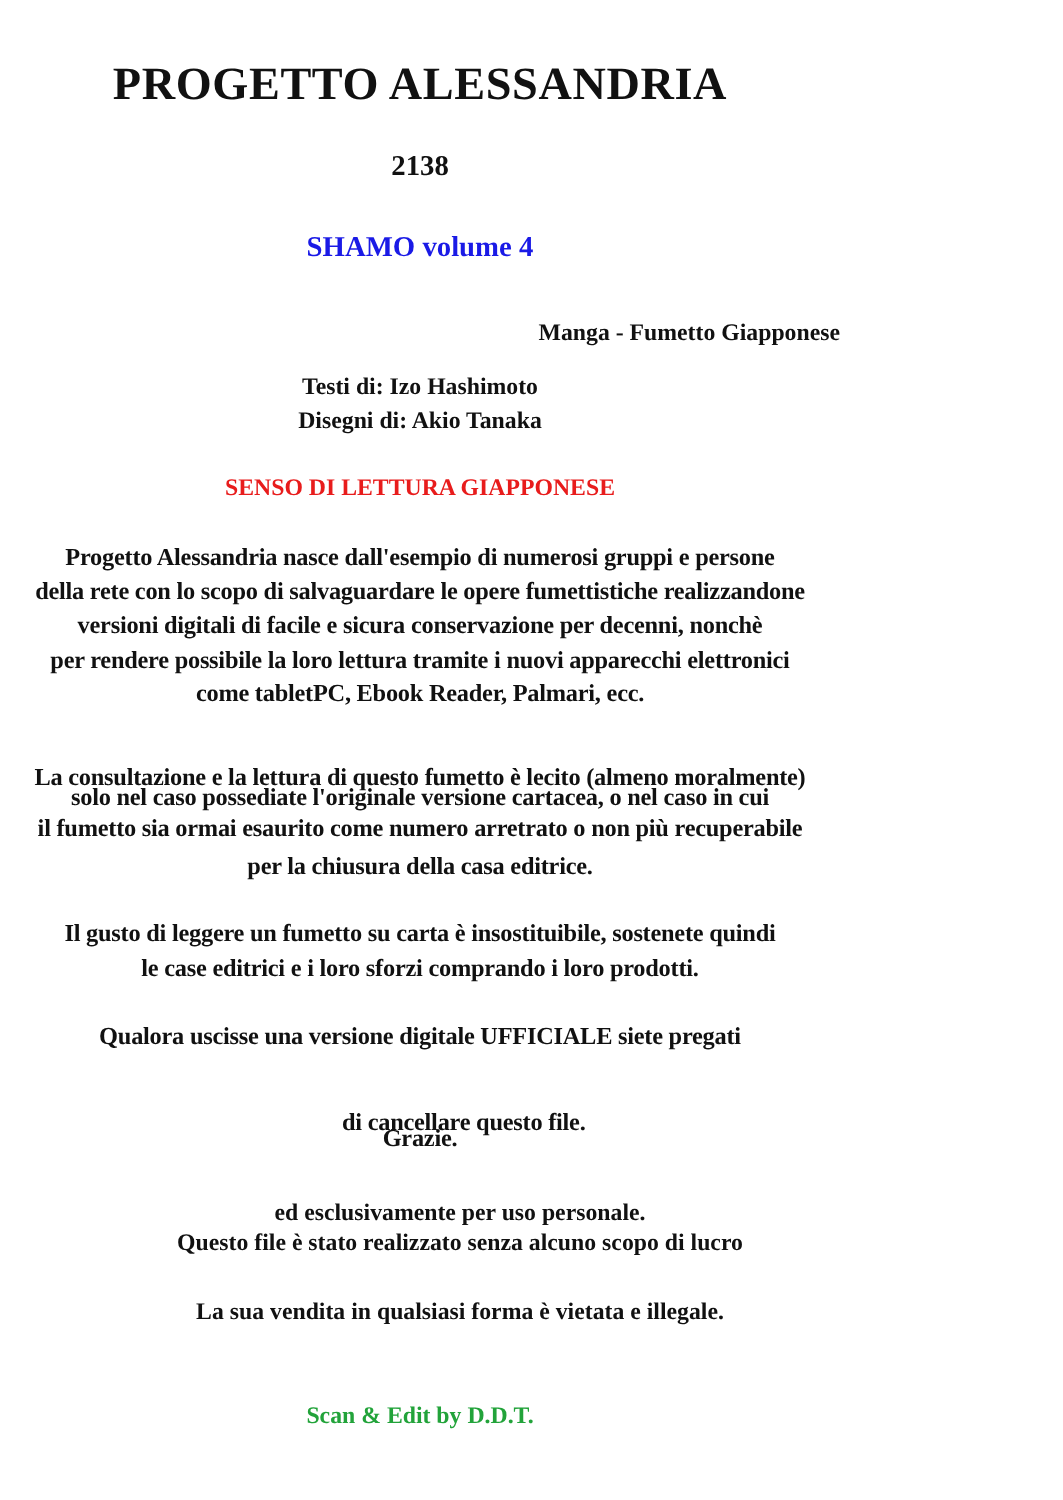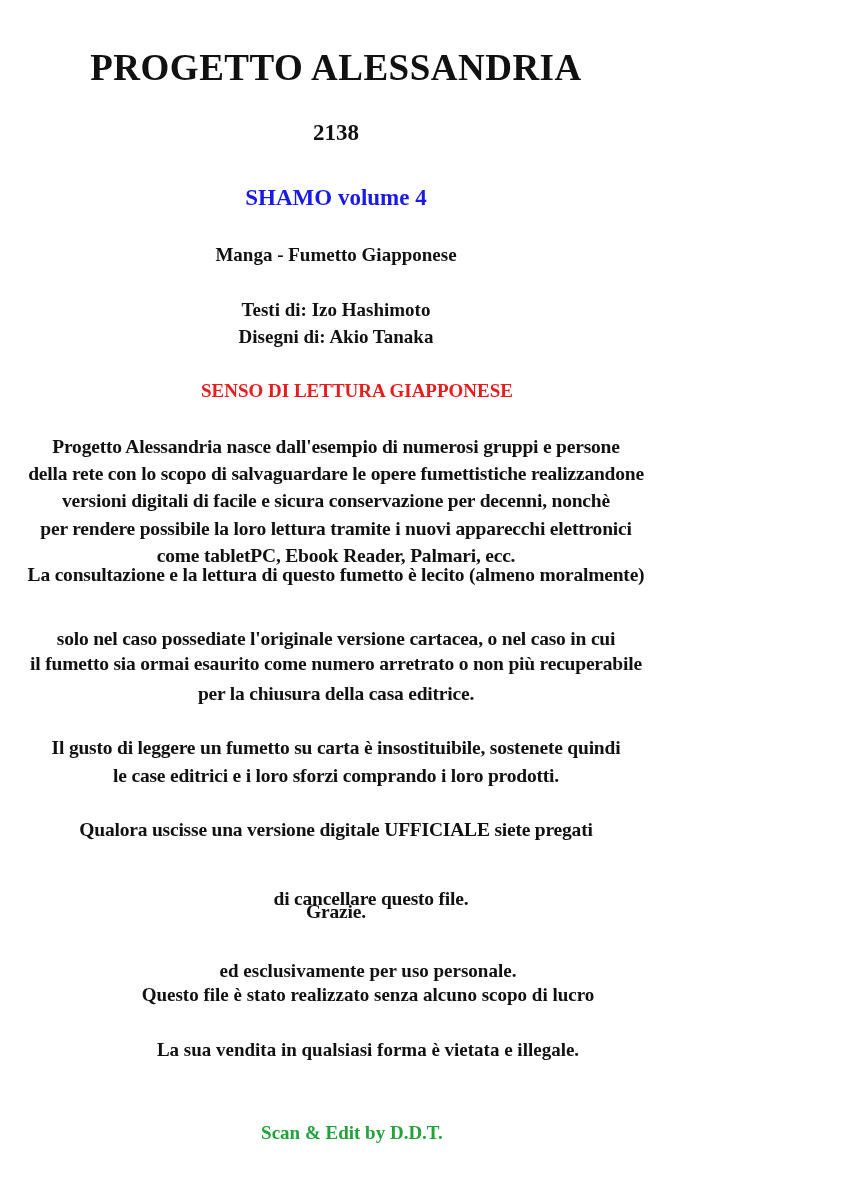--- a/index.html
+++ b/index.html
@@ -15,35 +15,35 @@
   .legal { font-size:19px; font-weight:bold;padding-left:32px; }
   .credit { font-size:19px; font-weight:bold; }
 </style>
 </head>
 <body>
 
 <div>
   <div class="line title" style="top:46px;">PROGETTO ALESSANDRIA</div>
   <div class="line year" style="top:120px;">2138</div>
   <div class="line volume" style="top:185px; color:#1a1ae6;">SHAMO volume 4</div>
-  <div class="line sub" style="top:244px;">Manga - Fumetto Giapponese</div>
+  <div class="line sub" style="top:256px;text-align:right;">Manga - Fumetto Giapponese</div>
   <div class="line sub" style="top:299px;">Testi di:   Izo Hashimoto</div>
   <div class="line sub" style="top:326px;">Disegni di: Akio Tanaka</div>
-  <div class="line warn" style="top:380px; color:#e81c1c;padding-left:21px;">SENSO DI LETTURA GIAPPONESE</div>
+  <div class="line warn" style="top:380px; color:#e81c1c;">SENSO DI LETTURA GIAPPONESE</div>
 
   <div>
     <div class="line para" style="top:436px;">Progetto Alessandria nasce dall'esempio di numerosi gruppi e persone</div>
     <div class="line para" style="top:463px;">della rete con lo scopo di salvaguardare le opere fumettistiche realizzandone</div>
     <div class="line para" style="top:490px;">versioni digitali di facile e sicura conservazione per decenni, nonchè</div>
     <div class="line para" style="top:518px;">per rendere possibile la loro lettura tramite i nuovi apparecchi elettronici</div>
     <div class="line para" style="top:545px;">come tabletPC, Ebook Reader, Palmari, ecc.</div>
   </div>
 
   <div>
-    <div class="line para" style="top:564px;">La consultazione e la lettura di questo fumetto è lecito (almeno moralmente)</div>
+    <div class="line para" style="top:612px;">La consultazione e la lettura di questo fumetto è lecito (almeno moralmente)</div>
     <div class="line para" style="top:628px;">solo nel caso possediate l'originale versione cartacea, o nel caso in cui</div>
     <div class="line para" style="top:653px;font-family:Liberation Serif, serif;">il fumetto sia ormai esaurito come numero arretrato o non più recuperabile</div>
     <div class="line para" style="top:683px;">per la chiusura della casa editrice.</div>
   </div>
 
   <div>
     <div class="line para" style="top:737px;">Il gusto di leggere un fumetto su carta è insostituibile, sostenete quindi</div>
     <div class="line para" style="top:765px;">le case editrici e i loro sforzi comprando i loro prodotti.</div>
   </div>
 
@@ -53,14 +53,14 @@
   </div>
 
   <div class="line para" style="top:901px;">Grazie.</div>
 
   <div>
     <div class="line legal" style="top:984px;">Questo file è stato realizzato senza alcuno scopo di lucro</div>
     <div class="line legal" style="top:960px;">ed esclusivamente per uso personale.</div>
     <div class="line legal" style="top:1039px;">La sua vendita in qualsiasi forma è vietata e illegale.</div>
   </div>
 
-  <div class="line credit" style="top:1122px; color:#22a33a;padding-left:16px;">Scan &amp; Edit by D.D.T.</div>
+  <div class="line credit" style="top:1122px; color:#22a33a;">Scan &amp; Edit by D.D.T.</div>
 </div>
 
 </body></html>

